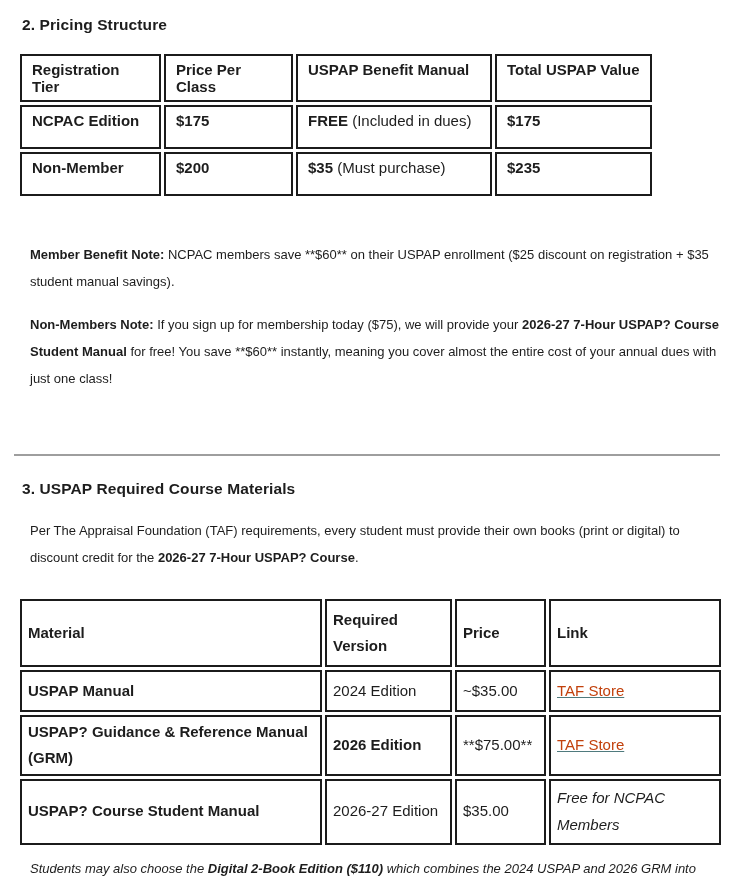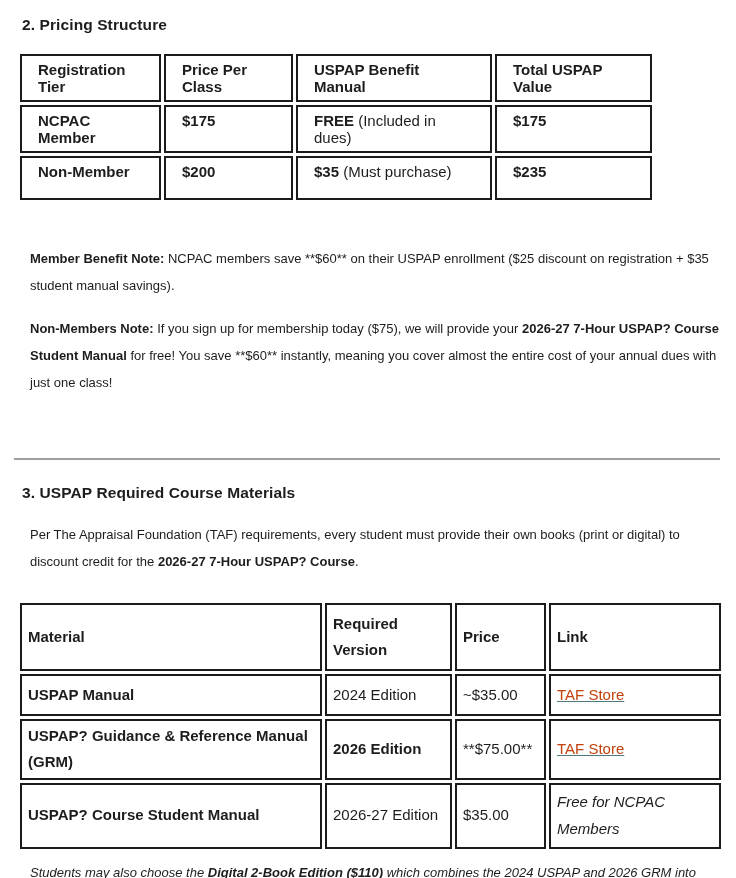--- a/index.html
+++ b/index.html
@@ -29,21 +29,21 @@
     font-size: 15px;
     text-align: left;
     overflow: hidden;
   }
   th { font-weight: 700; }
 
   
   .t1 { width: 632px; margin-top: 17px; }
   .t1 th, .t1 td {
     vertical-align: top;
-    padding: 5px 16px;
+    padding: 5px 10px;
     font-weight: 700;
   }
   .t1 .hrow th { height: 41px; }
   .t1 .drow td { height: 44px; }
   .t1 .reg { font-weight: 400; }
 
   
   .t2 { width: 706px; margin-top: 25px; }
   .t2 th, .t2 td {
     vertical-align: middle;
@@ -97,21 +97,21 @@
         <col style="width:157px">
     </colgroup>
     <tbody>
         <tr class="hrow">
       <th>Registration Tier</th>
       <th>Price Per Class</th>
       <th>USPAP Benefit Manual</th>
       <th>Total USPAP Value</th>
     </tr>
     <tr class="drow">
-      <td>NCPAC Member</td>
+      <td>NCPAC Edition</td>
       <td>$175</td>
       <td><strong>FREE</strong><span class="reg"> (Included in dues)</span></td>
       <td>$175</td>
     </tr>
     <tr class="drow">
       <td>Non-Member</td>
       <td>$200</td>
       <td><strong>$35</strong><span class="reg"> (Must purchase)</span></td>
       <td>$235</td>
     </tr>

